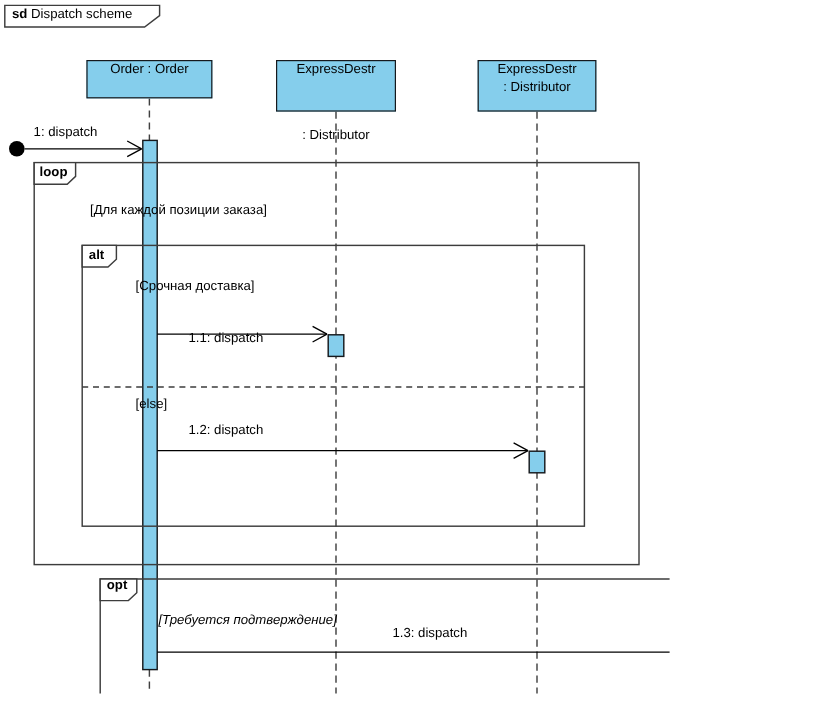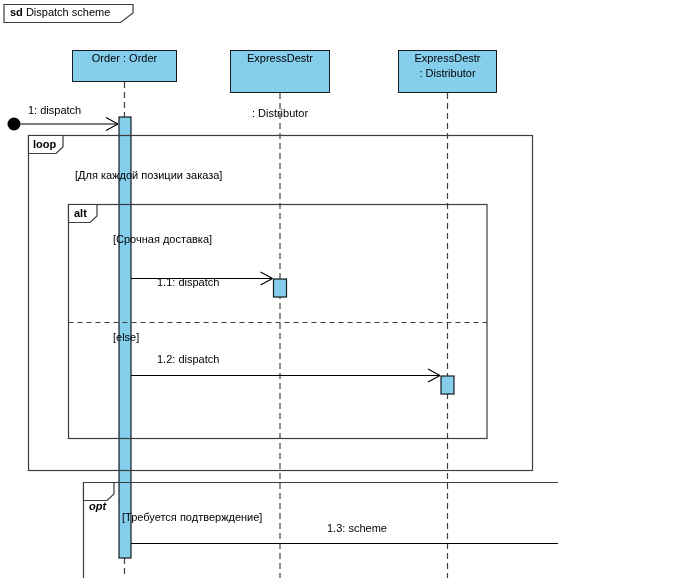--- a/index.html
+++ b/index.html
@@ -81,25 +81,25 @@
     <span>ExpressDestr</span>
     <span>: Distributor</span>
   </div>
   <div class="lifeline-head" style="left:398px; top:50px; width:99px; height:43px;">
     <span>ExpressDestr</span>
     <span>: Distributor</span>
   </div>
 
   <div class="op-label" style="left:33px; top:138px;">loop</div>
   <div class="op-label" style="left:74px; top:207px;">alt</div>
-  <div class="op-label" style="left:89px; top:500px;font-style:italic;">opt</div>
+  <div class="op-label" style="left:89px; top:482px;">opt</div>
 
   <div class="txt" style="left:75px;  top:169px;">[Для каждой позиции заказа]</div>
   <div class="txt" style="left:113px; top:233px;">[Срочная доставка]</div>
   <div class="txt" style="left:113px; top:331px;">[else]</div>
-  <div class="txt" style="left:122px; top:511px;">[Требуется подтверждение]</div>
+  <div class="txt" style="left:132px; top:511px;font-style:italic;">[Требуется подтверждение]</div>
 
   <div class="txt" style="left:28px;  top:104px;">1: dispatch</div>
   <div class="txt" style="left:157px; top:256px;margin-top:20px;">1.1: dispatch</div>
   <div class="txt" style="left:157px; top:353px;text-align:right;">1.2: dispatch</div>
-  <div class="txt" style="left:327px; top:522px;">1.3: scheme</div>
+  <div class="txt" style="left:327px; top:522px;">1.3: dispatch</div>
 
 </div>
 
 </body></html>

